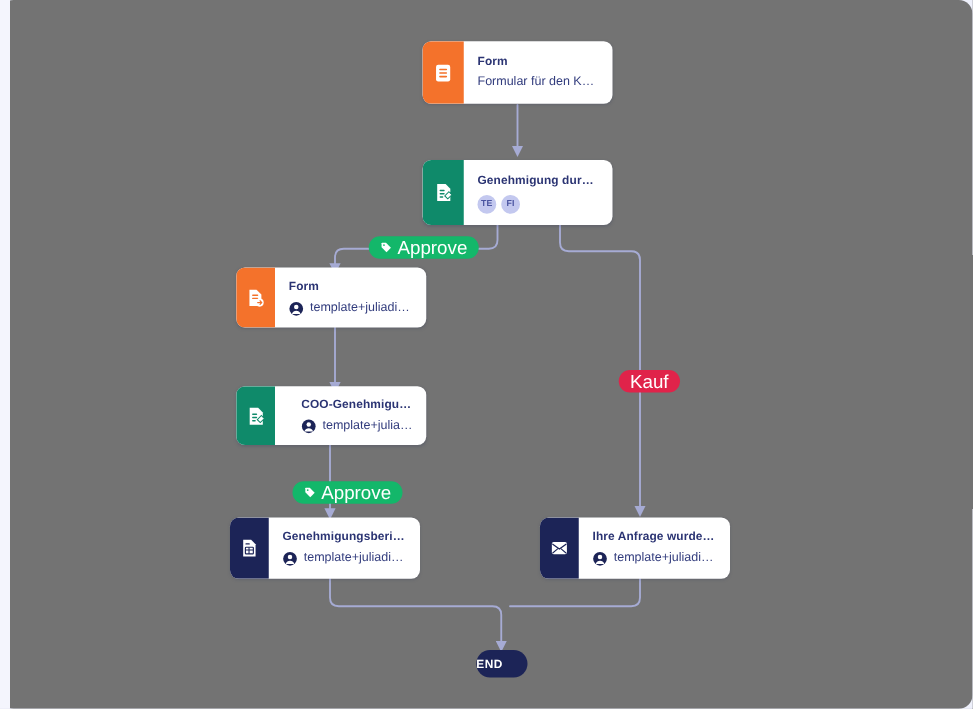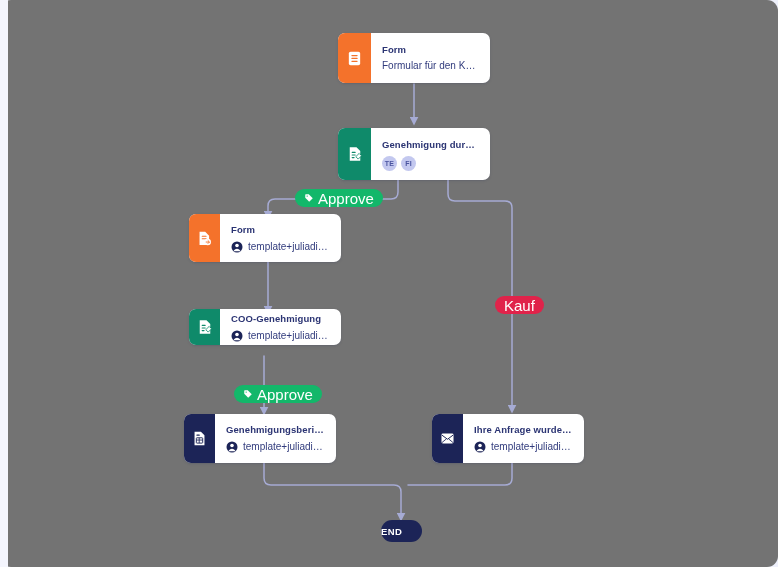--- a/index.html
+++ b/index.html
@@ -226,21 +226,21 @@
         <svg width="12" height="12" viewBox="0 0 24 24" style="flex:0 0 auto;">
           <circle cx="12" cy="12" r="11" fill="#1c2457"></circle>
           <circle cx="12" cy="9" r="3.6" fill="#ffffff"></circle>
           <path d="M5 20.5c1.2-3.6 4-5.2 7-5.2s5.8 1.6 7 5.2z" fill="#ffffff"></path>
         </svg>
         <div class="node-sub">template+juliadietrich…</div>
       </div>
     </div>
   </div>
 
-  <div class="node" style="left:189px; top:309px; width:152px; height:36px;">
+  <div class="node" style="left:189px; top:309px; width:152px; height:47px;gap:10px;">
     <div class="node-icon ic-teal" style="width:31px;">
       <svg width="18" height="18" viewBox="0 0 24 24">
         <path d="M5 3h9l5 5v13H5z" fill="#ffffff"></path>
         <rect x="7.5" y="9" width="5.5" height="1.6" rx="0.8" fill="#0f8a6a"></rect>
         <rect x="7.5" y="12.5" width="5.5" height="1.6" rx="0.8" fill="#0f8a6a"></rect>
         <rect x="7.5" y="16" width="4" height="1.6" rx="0.8" fill="#0f8a6a"></rect>
         <path d="M17.5 11.2l3.2 3.2-4.4 4.4-3.2-3.2z" fill="#ffffff" stroke="#0f8a6a" stroke-width="1.1"></path>
         <circle cx="19.6" cy="12.4" r="0.9" fill="#0f8a6a"></circle>
       </svg>
     </div>

